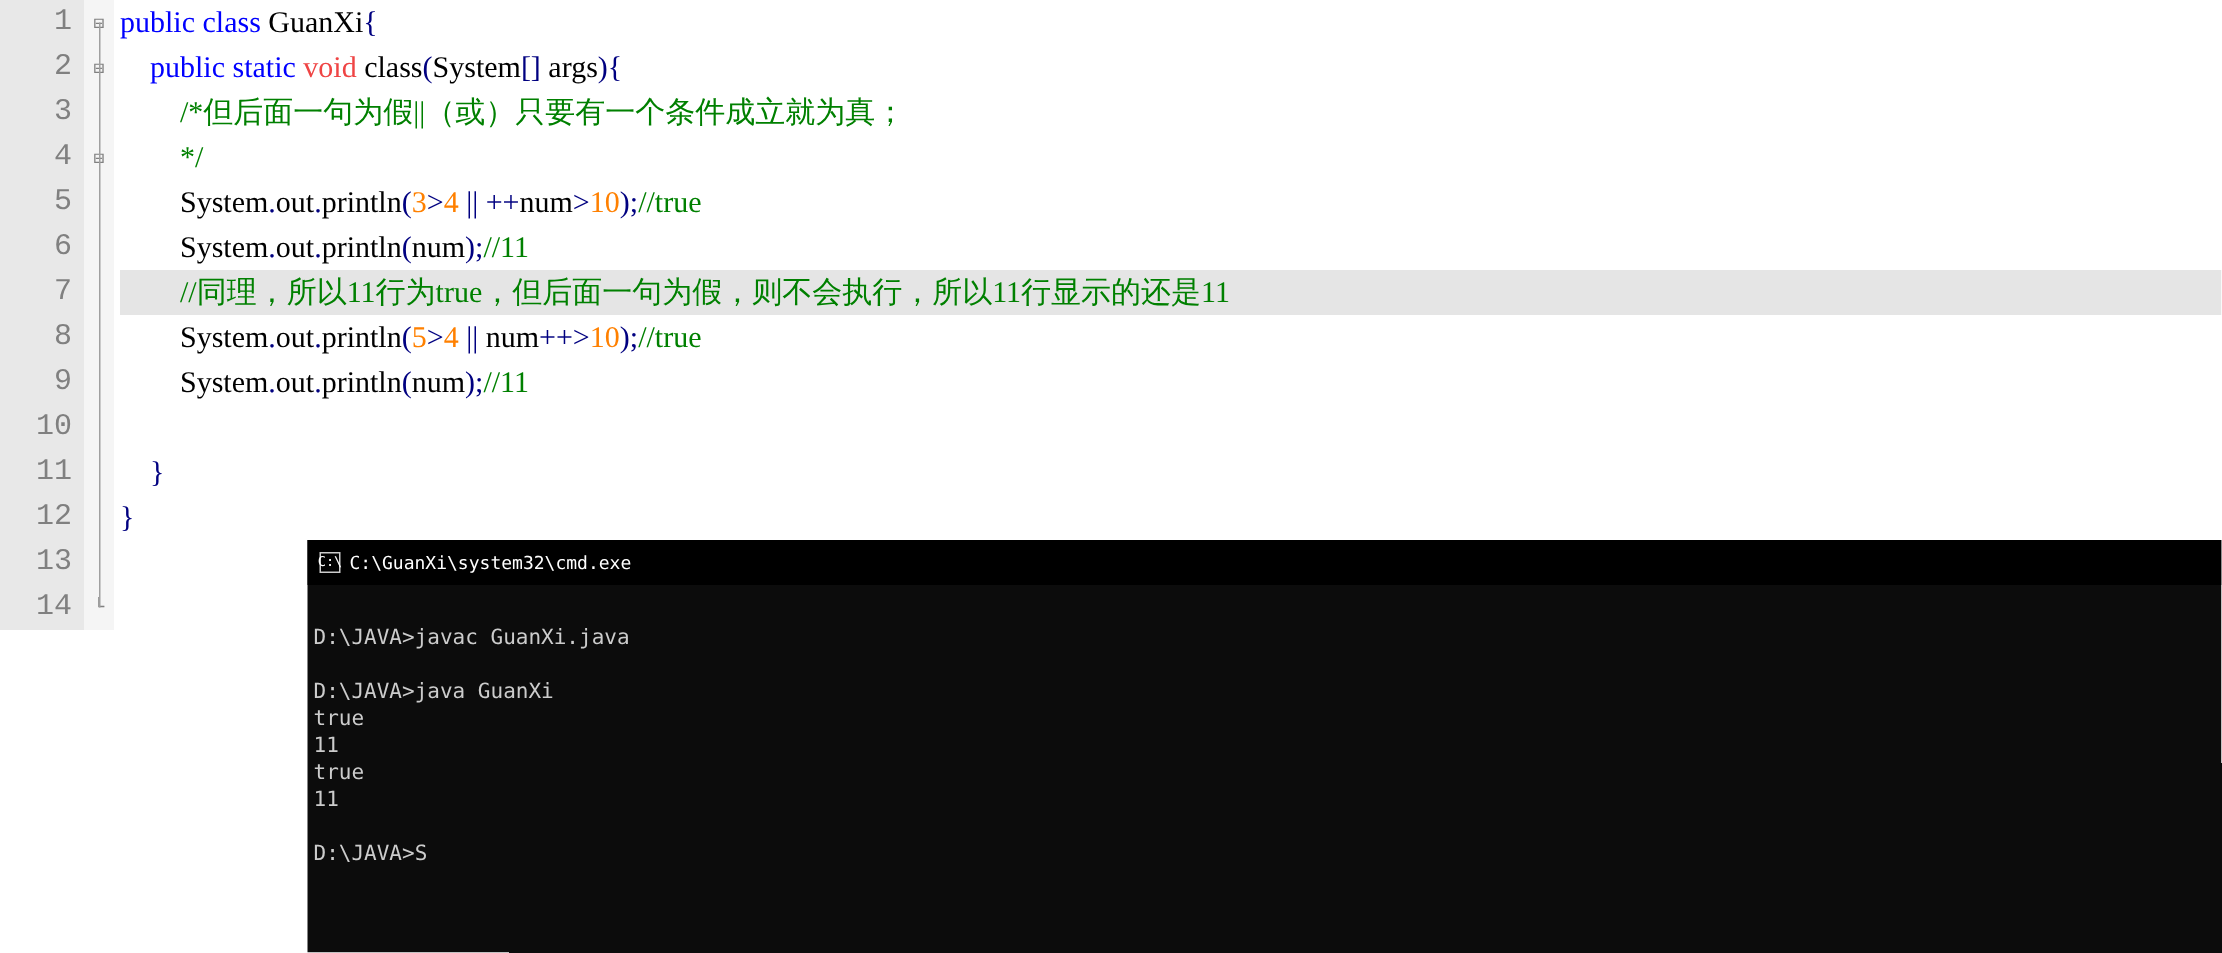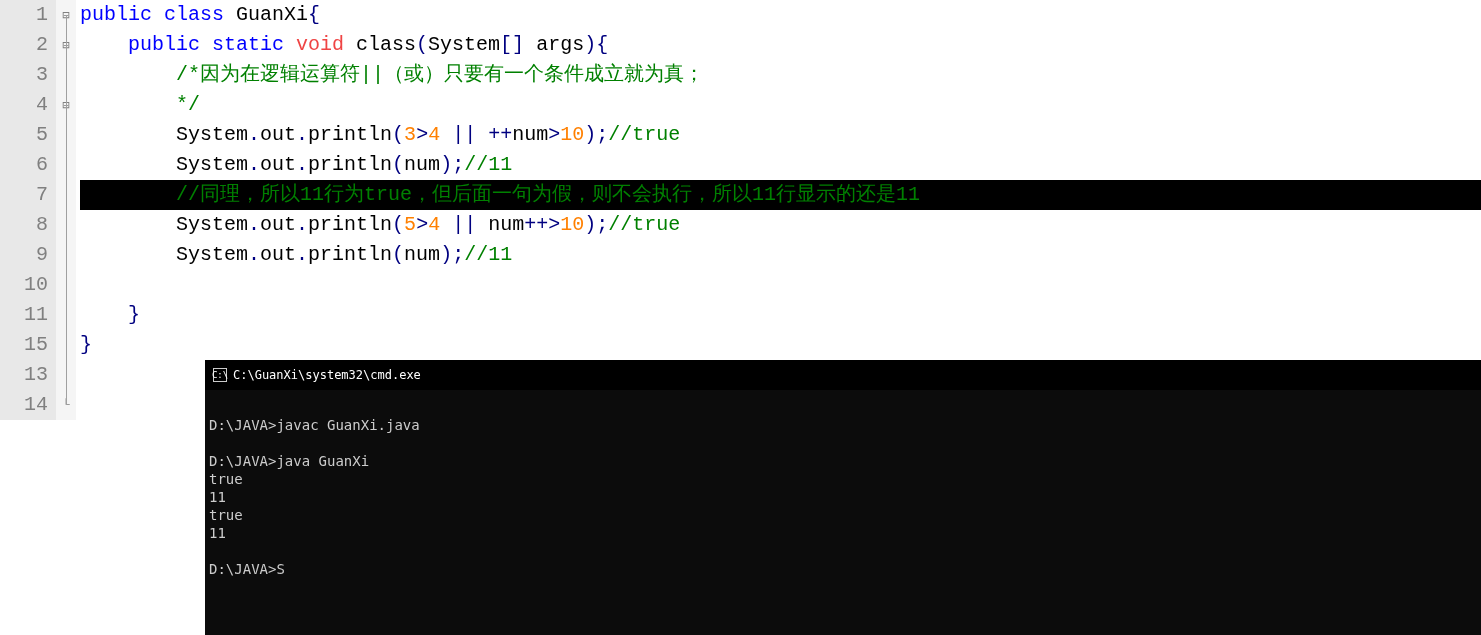--- a/index.html
+++ b/index.html
@@ -48,28 +48,29 @@
       position: absolute;
       left: 50%;
       width: 1px;
       background: #a0a0a0;
       top: 0;
       bottom: 0;
     }
     .code {
       flex: 1;
       padding-left: 4px;
+      font-family: Liberation Serif, serif;
     }
     .code-line {
       height: 30px;
       line-height: 30px;
       white-space: pre;
     }
     .highlight-line {
-      background: #000000;
+      background: #e5e5e5;
     }
     .kw { color: #0000ff; }
     .type { color: #ef4444; }
     .num { color: #ff8000; }
     .comment { color: #008000; }
     .punct { color: #000080; }
     .op { color: #000080; }
     .text { color: #000; }
 
     .terminal {
@@ -117,21 +118,21 @@
     <div class="gutter-line">2</div>
     <div class="gutter-line">3</div>
     <div class="gutter-line">4</div>
     <div class="gutter-line">5</div>
     <div class="gutter-line">6</div>
     <div class="gutter-line">7</div>
     <div class="gutter-line">8</div>
     <div class="gutter-line">9</div>
     <div class="gutter-line">10</div>
     <div class="gutter-line">11</div>
-    <div class="gutter-line">15</div>
+    <div class="gutter-line">12</div>
     <div class="gutter-line">13</div>
     <div class="gutter-line">14</div>
   </div>
 
   <div class="fold-col">
     <div class="fold-mark">⊟<div class="fold-line" style="top:50%"></div></div>
     <div class="fold-mark">⊟<div class="fold-line"></div></div>
     <div class="fold-mark">
         <div class="fold-line"></div>
       </div>
@@ -162,21 +163,21 @@
       </div>
     <div class="fold-mark">
         <div class="fold-line"></div>
       </div>
     <div class="fold-mark"><div class="fold-line" style="bottom:50%"></div>└</div>
   </div>
 
   <div class="code">
     <div class="code-line"><span class="kw">public</span><span class="kw"> class </span><span class="text">GuanXi</span><span class="punct">{</span></div>
     <div class="code-line"><span>    </span><span class="kw">public</span><span class="kw"> static </span><span class="type">void</span><span class="text"> class</span><span class="punct">(</span><span class="text">System</span><span class="punct">[]</span><span class="text"> args</span><span class="punct">)</span><span class="punct">{</span></div>
-    <div class="code-line"><span>        </span><span class="comment">/*因为在逻辑运算符||（或）只要有一个条件成立就为真；</span></div>
+    <div class="code-line"><span>        </span><span class="comment">/*但后面一句为假||（或）只要有一个条件成立就为真；</span></div>
     <div class="code-line"><span>        </span><span class="comment">*/</span></div>
     <div class="code-line"><span class="text">        System</span><span class="punct">.</span><span class="text">out</span><span class="punct">.</span><span class="text">println</span><span class="punct">(</span><span class="num">3</span><span class="op">&gt;</span><span class="num">4</span><span class="op"> || </span><span class="op">++</span><span class="text">num</span><span class="op">&gt;</span><span class="num">10</span><span class="punct">)</span><span class="punct">;</span><span class="comment">//true</span></div>
     <div class="code-line"><span class="text">        System</span><span class="punct">.</span><span class="text">out</span><span class="punct">.</span><span class="text">println</span><span class="punct">(</span><span class="text">num</span><span class="punct">)</span><span class="punct">;</span><span class="comment">//11</span></div>
     <div class="code-line highlight-line"><span>        </span><span class="comment">//同理，所以11行为true，但后面一句为假，则不会执行，所以11行显示的还是11</span></div>
     <div class="code-line"><span class="text">        System</span><span class="punct">.</span><span class="text">out</span><span class="punct">.</span><span class="text">println</span><span class="punct">(</span><span class="num">5</span><span class="op">&gt;</span><span class="num">4</span><span class="op"> || </span><span class="text">num</span><span class="op">++&gt;</span><span class="num">10</span><span class="punct">)</span><span class="punct">;</span><span class="comment">//true</span></div>
     <div class="code-line"><span class="text">        System</span><span class="punct">.</span><span class="text">out</span><span class="punct">.</span><span class="text">println</span><span class="punct">(</span><span class="text">num</span><span class="punct">)</span><span class="punct">;</span><span class="comment">//11</span></div>
     <div class="code-line"><span></span></div>
     <div class="code-line"><span>    </span><span class="punct">}</span></div>
     <div class="code-line"><span class="punct">}</span></div>
   </div>

